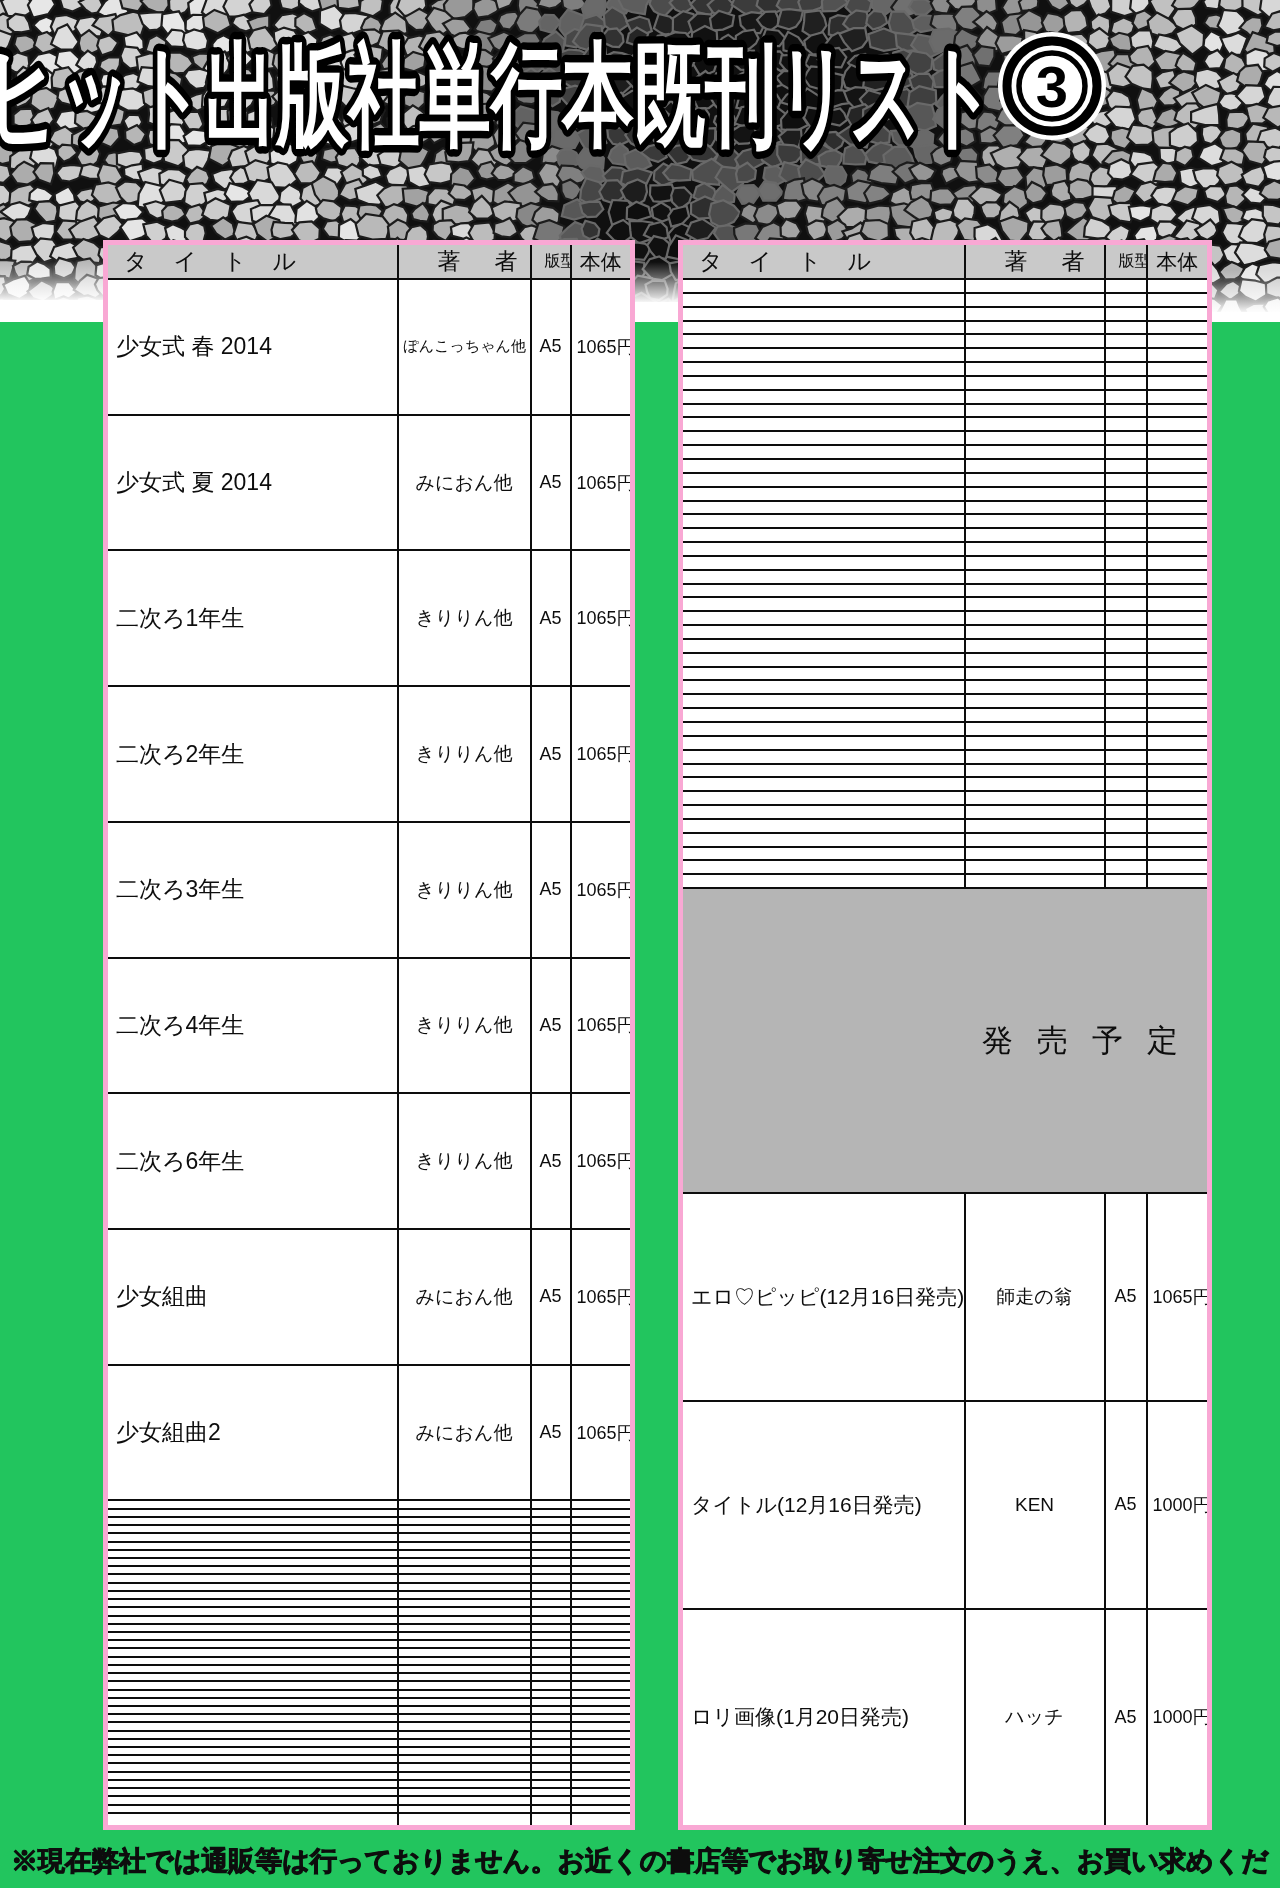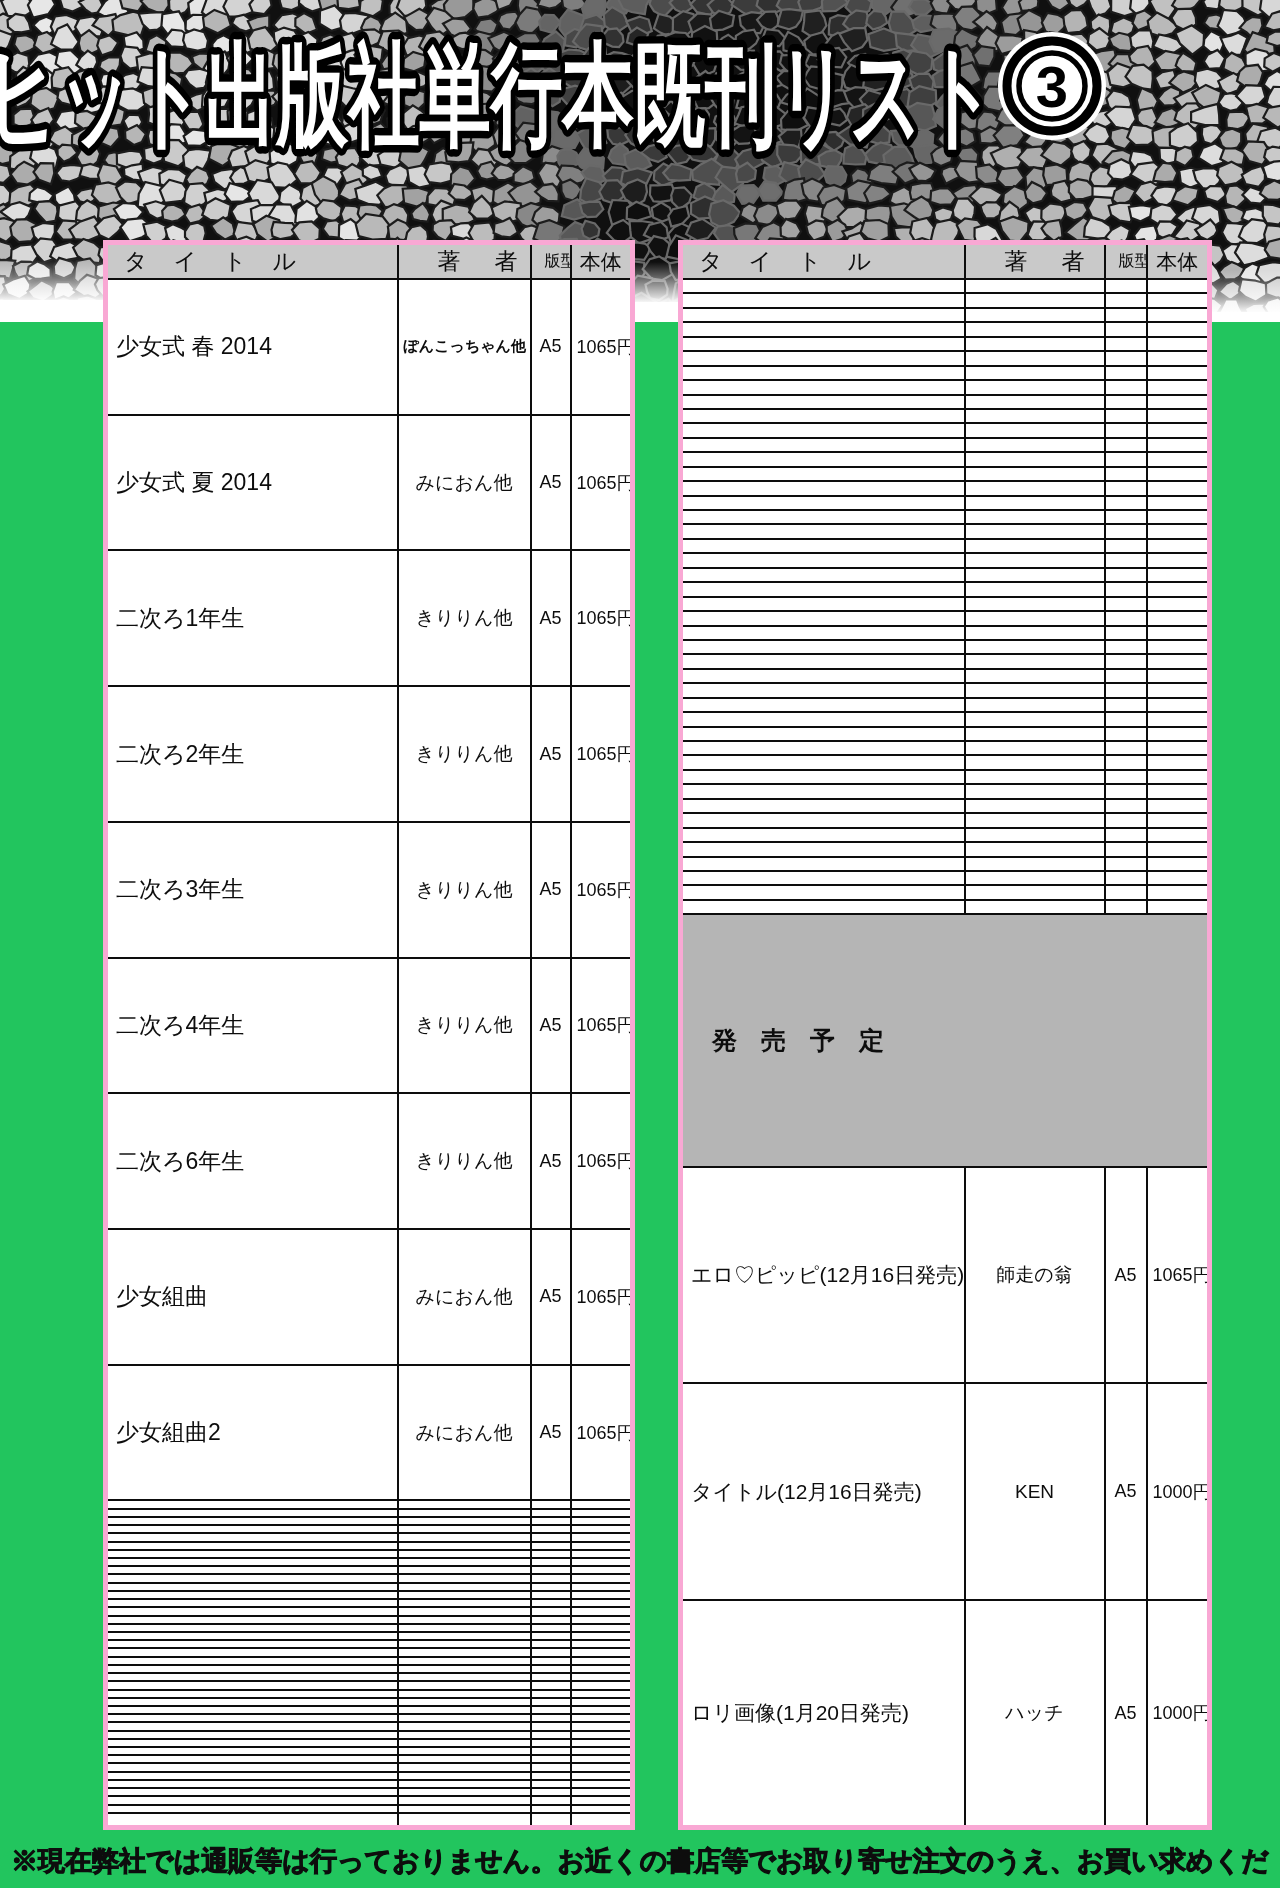--- a/index.html
+++ b/index.html
@@ -33,29 +33,29 @@
     background:#c9c9c9;
     height:33px;
     font-size:23px;
   }
   th.h-title{text-align:left;letter-spacing:26px;padding-left:16px;}
   th.h-author{text-align:center;letter-spacing:34px;text-indent:34px;}
   th.h-format{text-align:center;font-size:16px;padding:0 13px;}
   th.h-price{text-align:center;font-size:21px;}
   td.c-title{text-align:left;font-size:23px;padding-left:8px;}
   td.c-author{text-align:center;font-size:19px;}
-  td.c-author.sm{font-size:15px;font-weight:bold;}
+  td.c-author.sm{font-size:15px;}
   td.c-format{text-align:center;font-size:18px;}
   td.c-price{text-align:center;font-size:18px;}
   td.up-title{font-size:21px;}
   td.bar{
     background:#b5b5b5;
-    text-align:left;
-    font-size:25px;
-    font-weight:bold;
+    text-align:right;
+    font-size:31px;
+    font-weight:normal;
     letter-spacing:24px;
     text-indent:24px;
   }
   .footer{
     position:absolute;
     left:0;top:1838px;width:1280px;height:46px;
     line-height:46px;
     text-align:center;
     font-size:27px;
     font-weight:bold;

